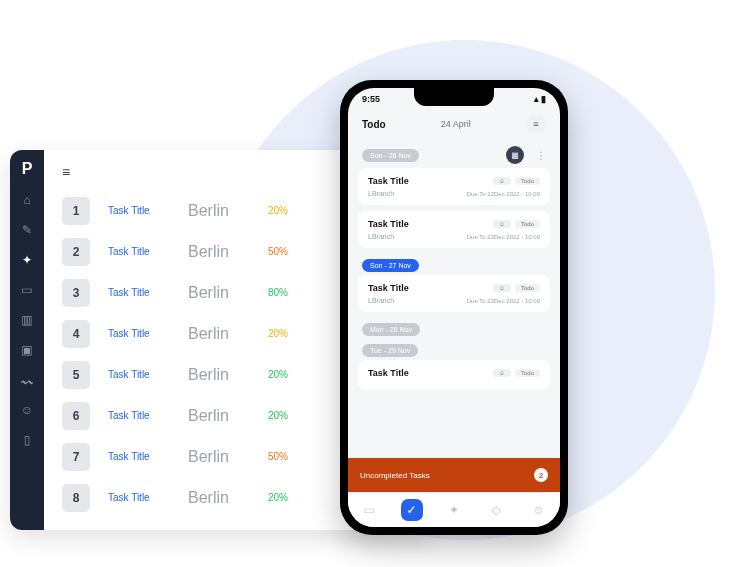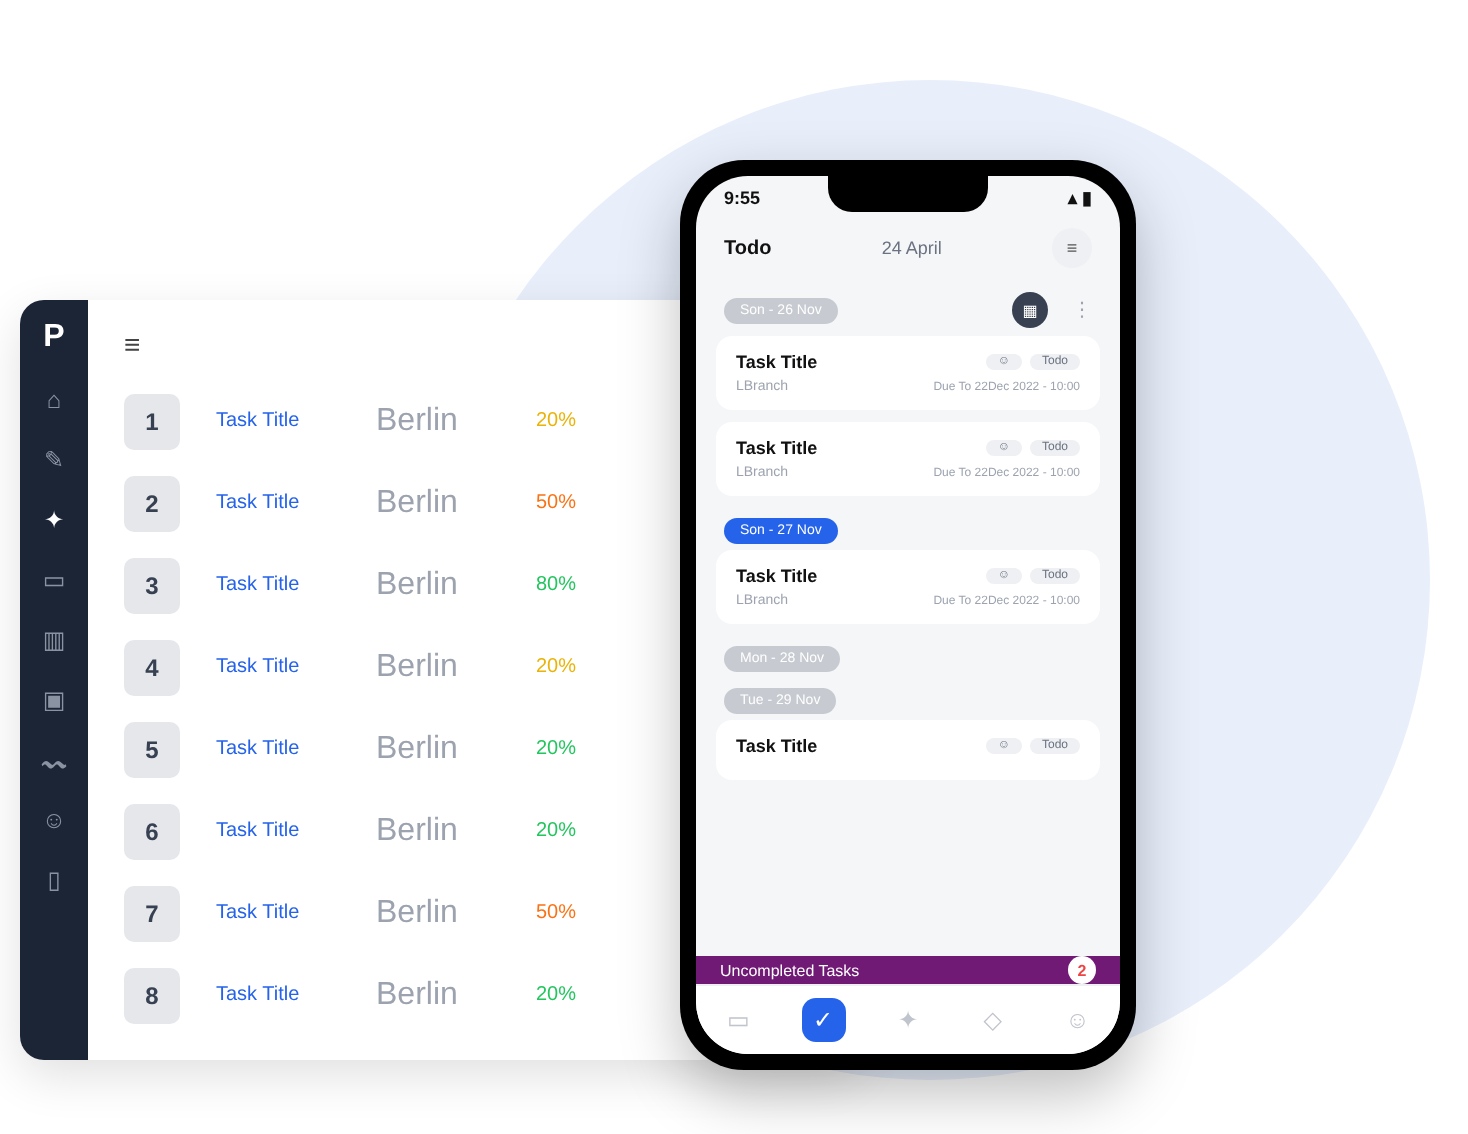--- a/index.html
+++ b/index.html
@@ -37,21 +37,21 @@
 .card{background:#fff;border-radius:8px;padding:8px 10px;margin-bottom:6px}
 .card-top{display:flex;align-items:center;justify-content:space-between;margin-bottom:4px}
 .card-title{font-size:9px;font-weight:600;color:#111}
 .card-badges{display:flex;gap:4px;align-items:center}
 .badge{background:#eef0f3;border-radius:8px;padding:1px 6px;font-size:6px;color:#6b7280}
 .card-bottom{display:flex;justify-content:space-between;align-items:center}
 .card-sub{font-size:7px;color:#9ca3af}
 .card-due{font-size:6px;color:#9ca3af}
 .group-pill{background:#c7cbd1;color:#fff;font-size:7px;padding:3px 8px;border-radius:10px;display:inline-block;margin:3px 0 3px 4px}
 .group-pill.blue{background:#2563eb}
-.uncompleted{background:#701a75;color:#fff;font-size:8px;padding:0 12px;display:flex;justify-content:space-between;align-items:center}
+.uncompleted{background:#c2410c;color:#fff;font-size:8px;padding:10px 12px;display:flex;justify-content:space-between;align-items:center}
 .uncompleted-badge{background:#fff;color:#ef4444;width:14px;height:14px;border-radius:50%;display:flex;align-items:center;justify-content:center;font-size:8px;font-weight:700}
 .tabbar{background:#fff;display:flex;justify-content:space-around;align-items:center;padding:6px 0;border-top:1px solid #eef0f3}
 .tab-icon{width:22px;height:22px;display:flex;align-items:center;justify-content:center;color:#c0c4cc;font-size:12px}
 .tab-icon.active{background:#2563eb;color:#fff;border-radius:7px}
 </style>
 </head>
 <body>
 
 <div class="bg-circle"></div>
 

